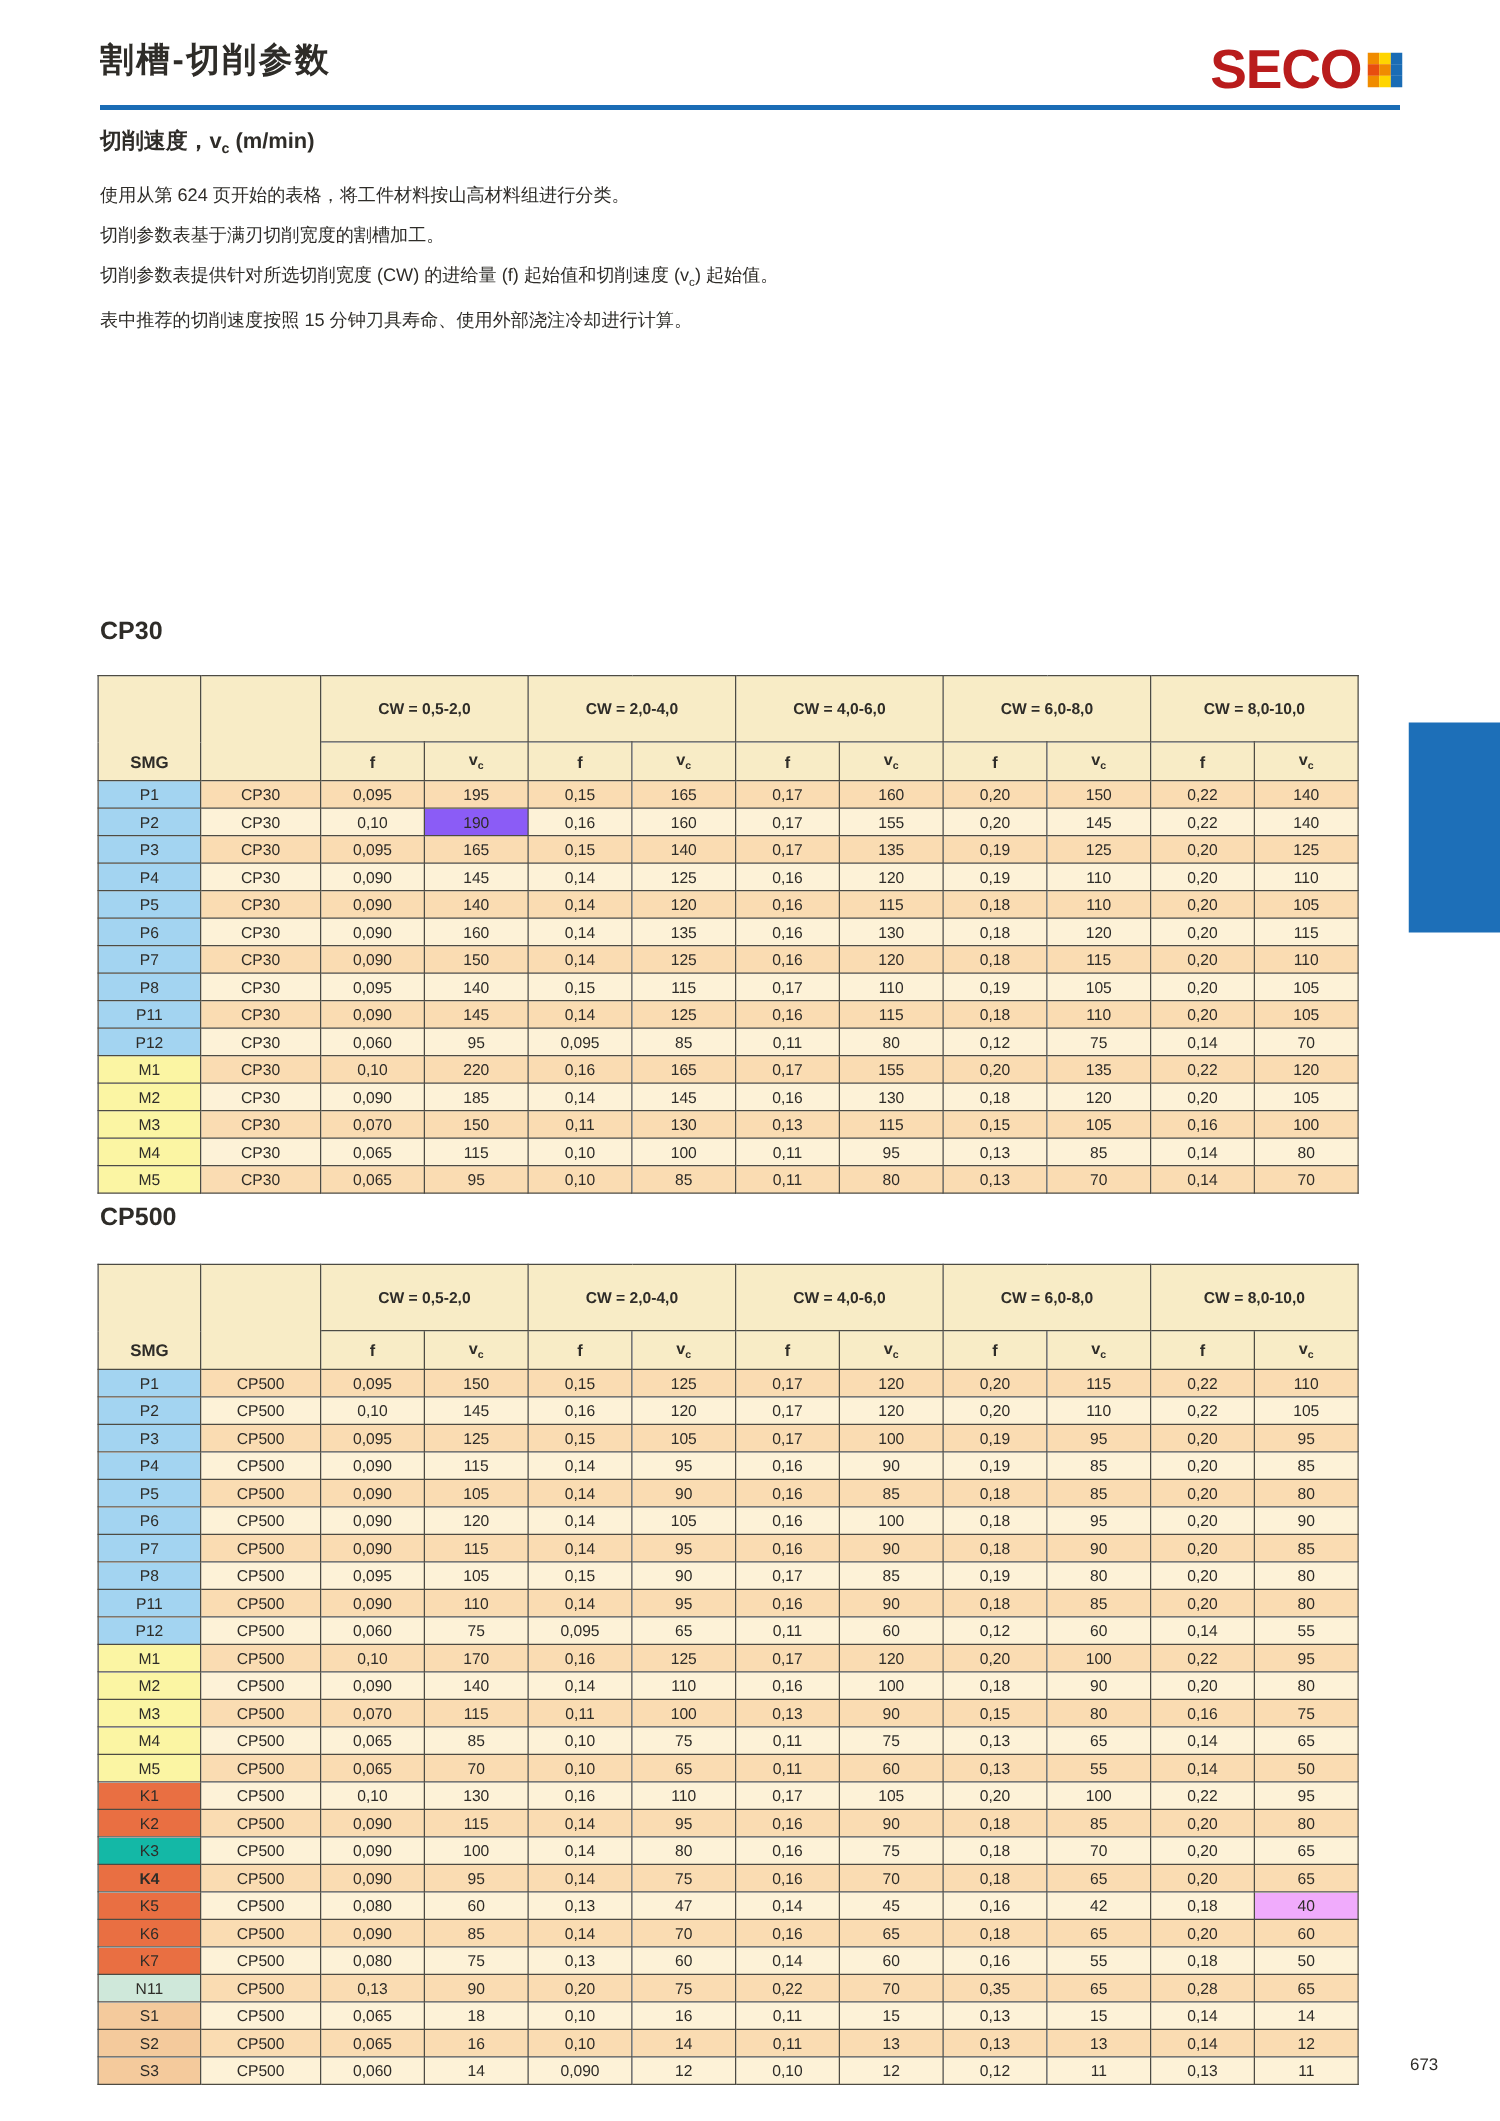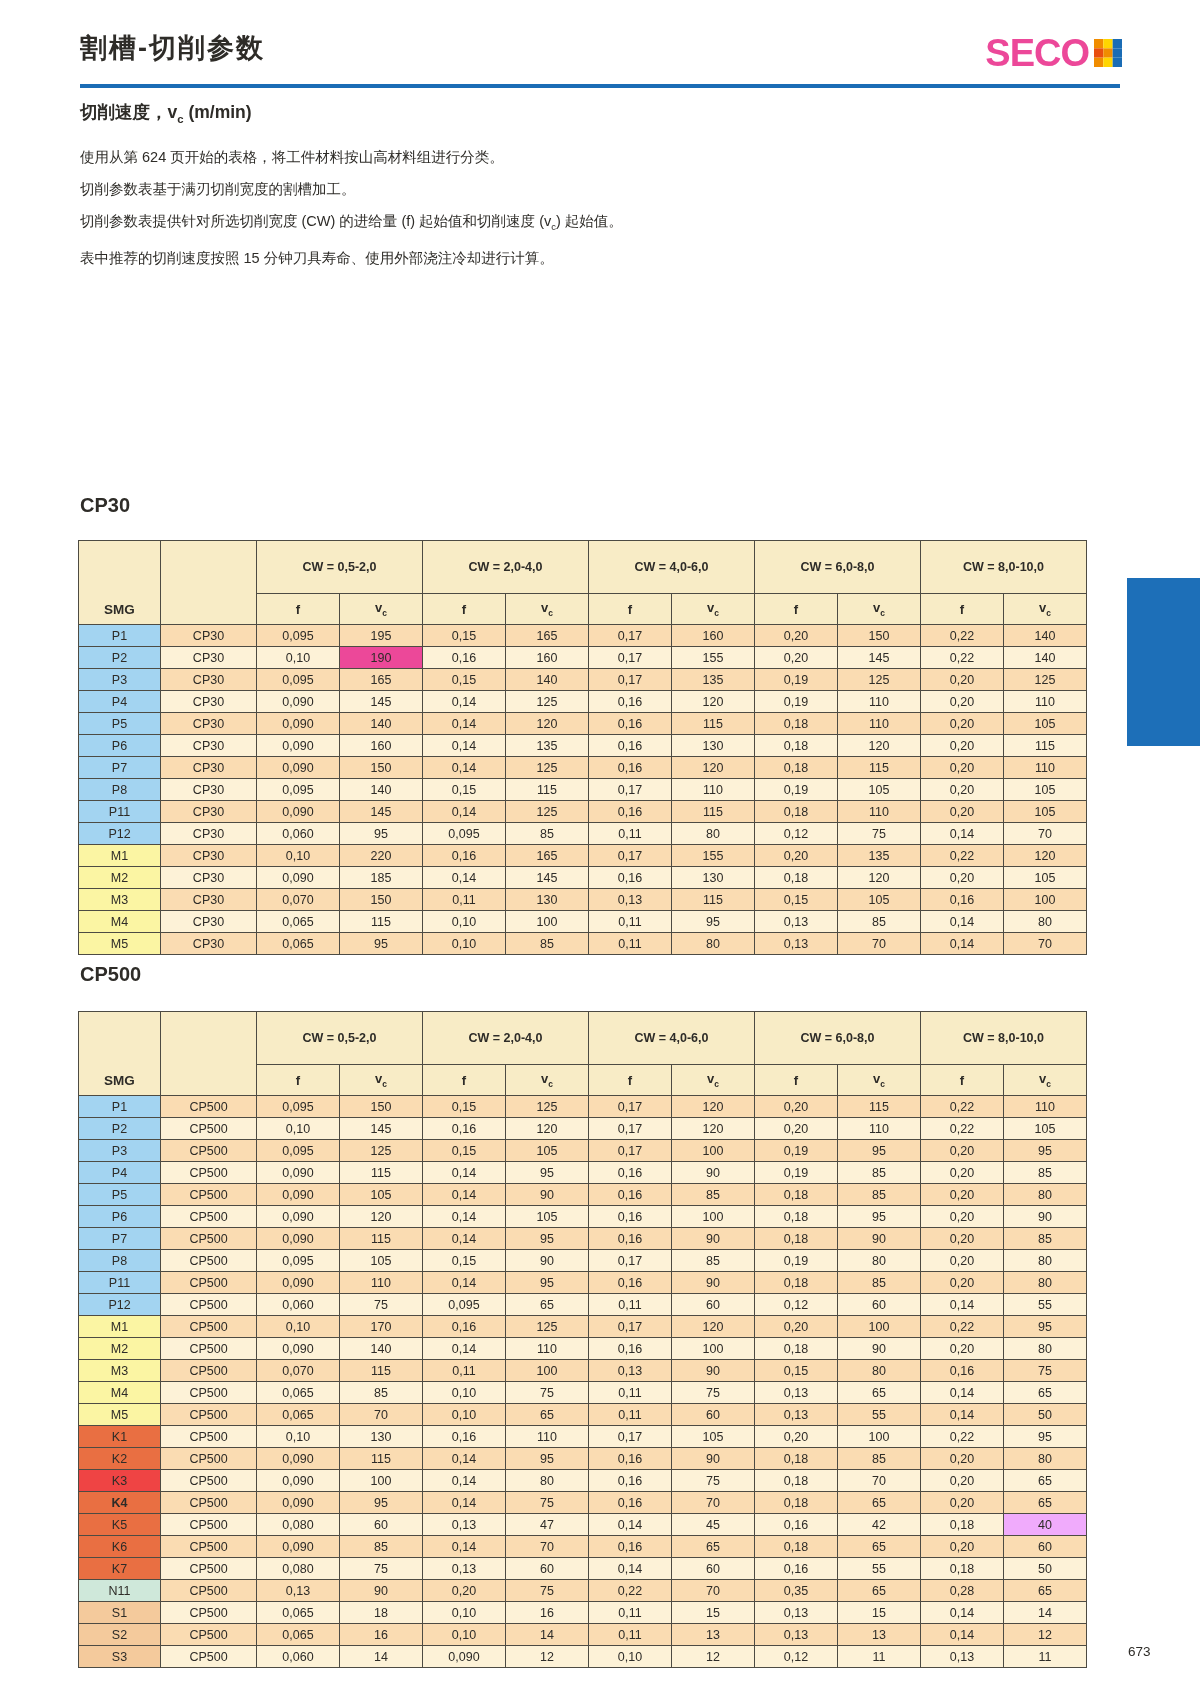--- a/index.html
+++ b/index.html
@@ -2,21 +2,21 @@
 <html><head>
 <meta charset="utf-8">
 <style>
   html,body { margin:0; padding:0; background:#ffffff; }
   .page {
     position:relative; width:1200px; height:1697px; background:#ffffff;
     font-family:"Liberation Sans", sans-serif; color:#2e2c28; overflow:hidden;
   }
   .title { position:absolute; left:80px; top:30px; font-size:27px; font-weight:bold; letter-spacing:2px; }
   .logo { position:absolute; right:78px; top:34px; display:flex; align-items:center; gap:5px; }
-  .logo-text { font-size:38px; font-weight:bold; color:#ec4899; letter-spacing:-1px; line-height:1; }
+  .logo-text { font-size:44px; font-weight:bold; color:#b91c1c; letter-spacing:-1px; line-height:1; }
   .logo-mark svg { display:block; }
   .rule { position:absolute; left:80px; top:84px; width:1040px; height:4px; background:#1a6cb5; }
   .sec-heading { position:absolute; left:80px; top:100px; font-size:17.5px; font-weight:bold; }
   .paras { position:absolute; left:80px; top:147px; width:672px; font-size:14.5px; line-height:21px; }
   .paras p { margin:0 0 11px 0; }
   .legend { position:absolute; left:775px; top:151px; font-size:15px; font-weight:bold; }
   .legend-item { margin-bottom:27px; }
   sub { font-size:0.65em; }
   .table-label { position:absolute; left:80px; font-size:20px; font-weight:bold; }
   #label-cp30 { top:494px; }
@@ -122,21 +122,21 @@
             <td style="background: rgb(250, 220, 178);">160</td>
             <td style="background: rgb(250, 220, 178);">0,20</td>
             <td style="background: rgb(250, 220, 178);">150</td>
             <td style="background: rgb(250, 220, 178);">0,22</td>
             <td style="background: rgb(250, 220, 178);">140</td>
           </tr>
           <tr>
             <td style="background: rgb(163, 212, 241); font-weight: normal;">P2</td>
             <td style="background: rgb(253, 242, 215);">CP30</td>
             <td style="background: rgb(253, 242, 215);">0,10</td>
-            <td style="background: #ec4899;">190</td>
+            <td style="background: #8b5cf6;">190</td>
             <td style="background: rgb(253, 242, 215);">0,16</td>
             <td style="background: rgb(253, 242, 215);">160</td>
             <td style="background: rgb(253, 242, 215);">0,17</td>
             <td style="background: rgb(253, 242, 215);">155</td>
             <td style="background: rgb(253, 242, 215);">0,20</td>
             <td style="background: rgb(253, 242, 215);">145</td>
             <td style="background: rgb(253, 242, 215);">0,22</td>
             <td style="background: rgb(253, 242, 215);">140</td>
           </tr>
           <tr>
@@ -598,21 +598,21 @@
             <td style="background: rgb(250, 220, 178);">0,14</td>
             <td style="background: rgb(250, 220, 178);">95</td>
             <td style="background: rgb(250, 220, 178);">0,16</td>
             <td style="background: rgb(250, 220, 178);">90</td>
             <td style="background: rgb(250, 220, 178);">0,18</td>
             <td style="background: rgb(250, 220, 178);">85</td>
             <td style="background: rgb(250, 220, 178);">0,20</td>
             <td style="background: rgb(250, 220, 178);">80</td>
           </tr>
           <tr>
-            <td style="background: #ef4444; font-weight: normal;">K3</td>
+            <td style="background: #14b8a6; font-weight: normal;">K3</td>
             <td style="background: rgb(253, 242, 215);">CP500</td>
             <td style="background: rgb(253, 242, 215);">0,090</td>
             <td style="background: rgb(253, 242, 215);">100</td>
             <td style="background: rgb(253, 242, 215);">0,14</td>
             <td style="background: rgb(253, 242, 215);">80</td>
             <td style="background: rgb(253, 242, 215);">0,16</td>
             <td style="background: rgb(253, 242, 215);">75</td>
             <td style="background: rgb(253, 242, 215);">0,18</td>
             <td style="background: rgb(253, 242, 215);">70</td>
             <td style="background: rgb(253, 242, 215);">0,20</td>

